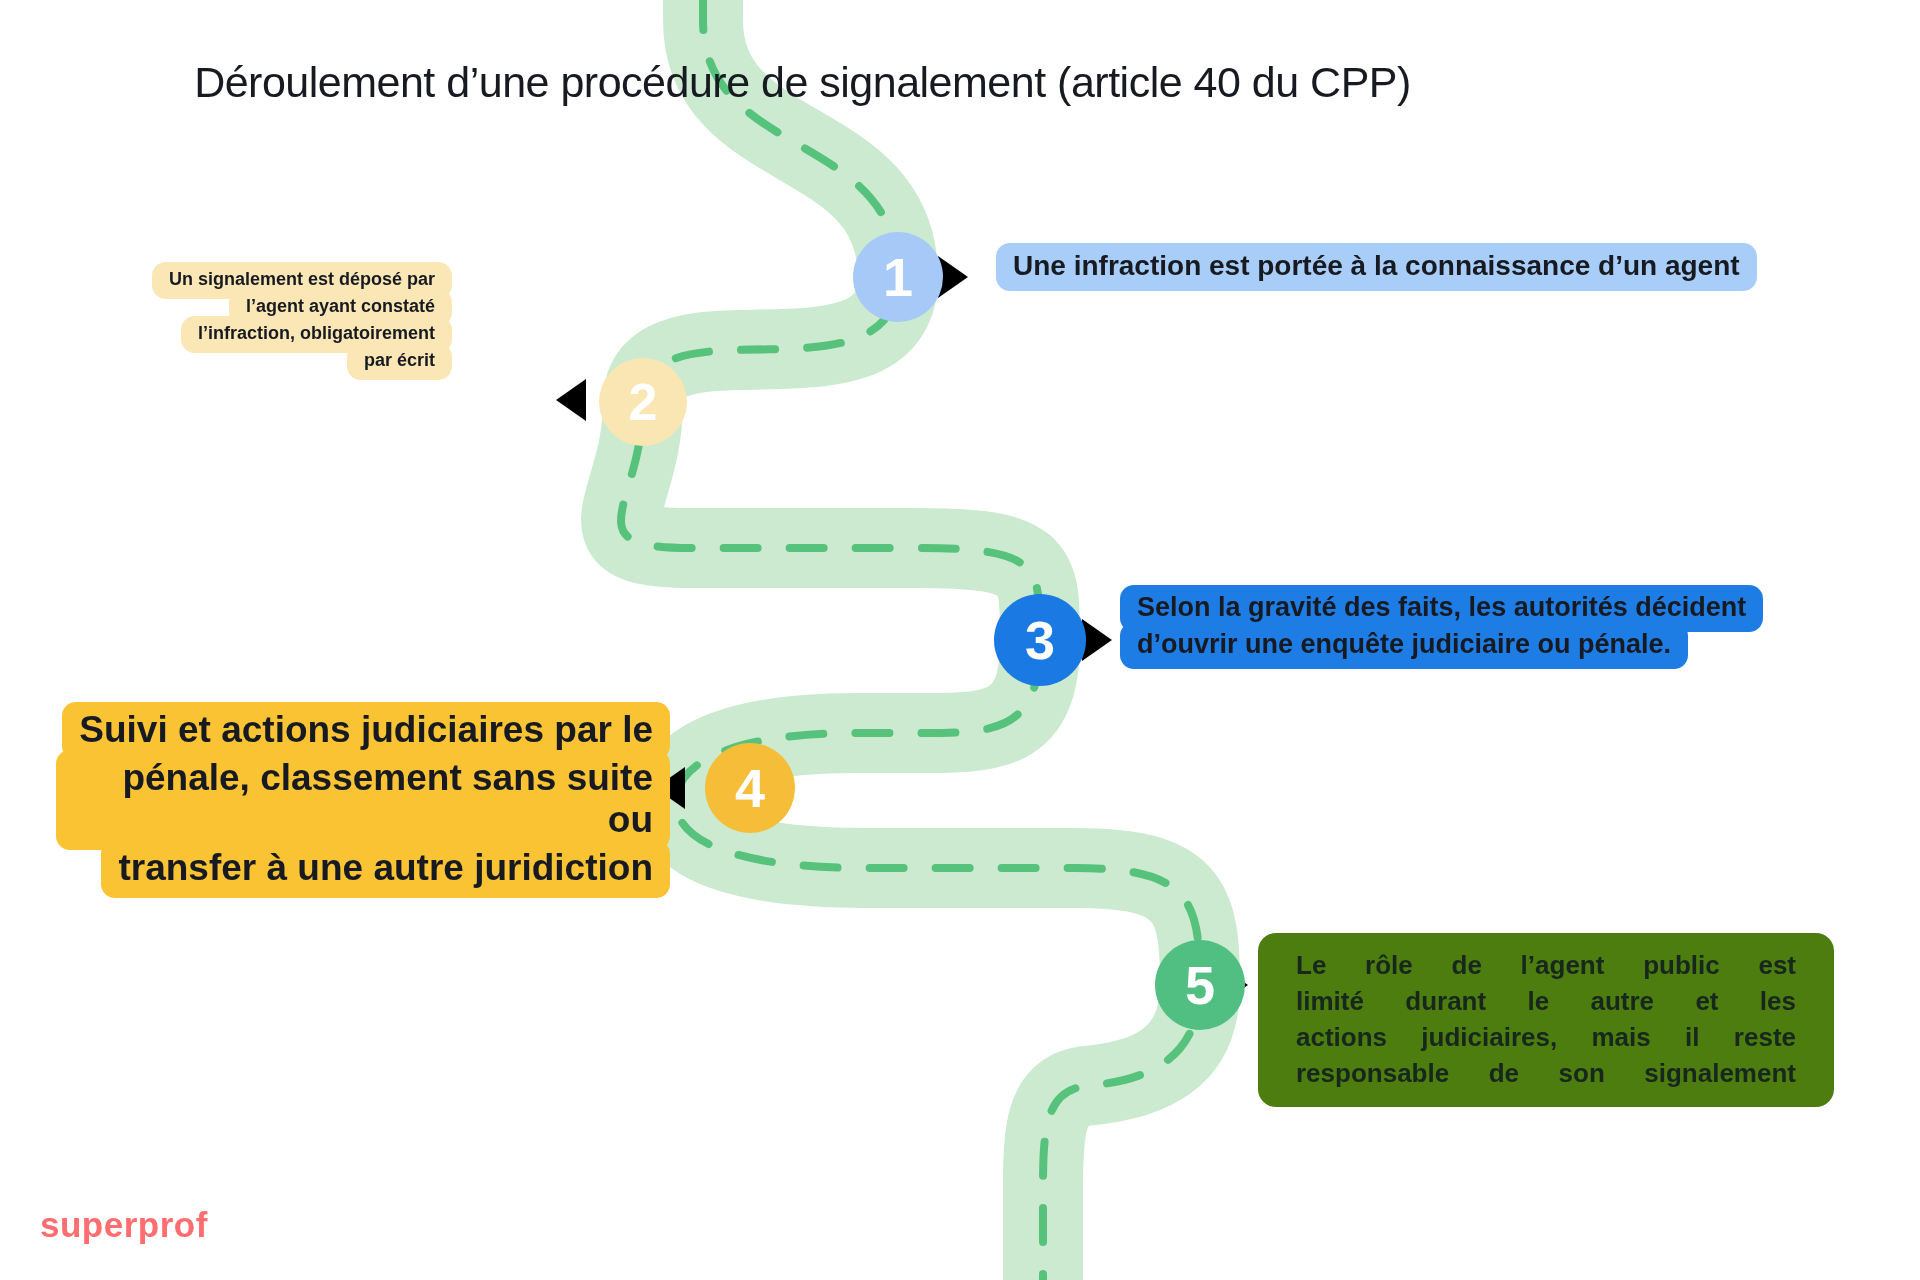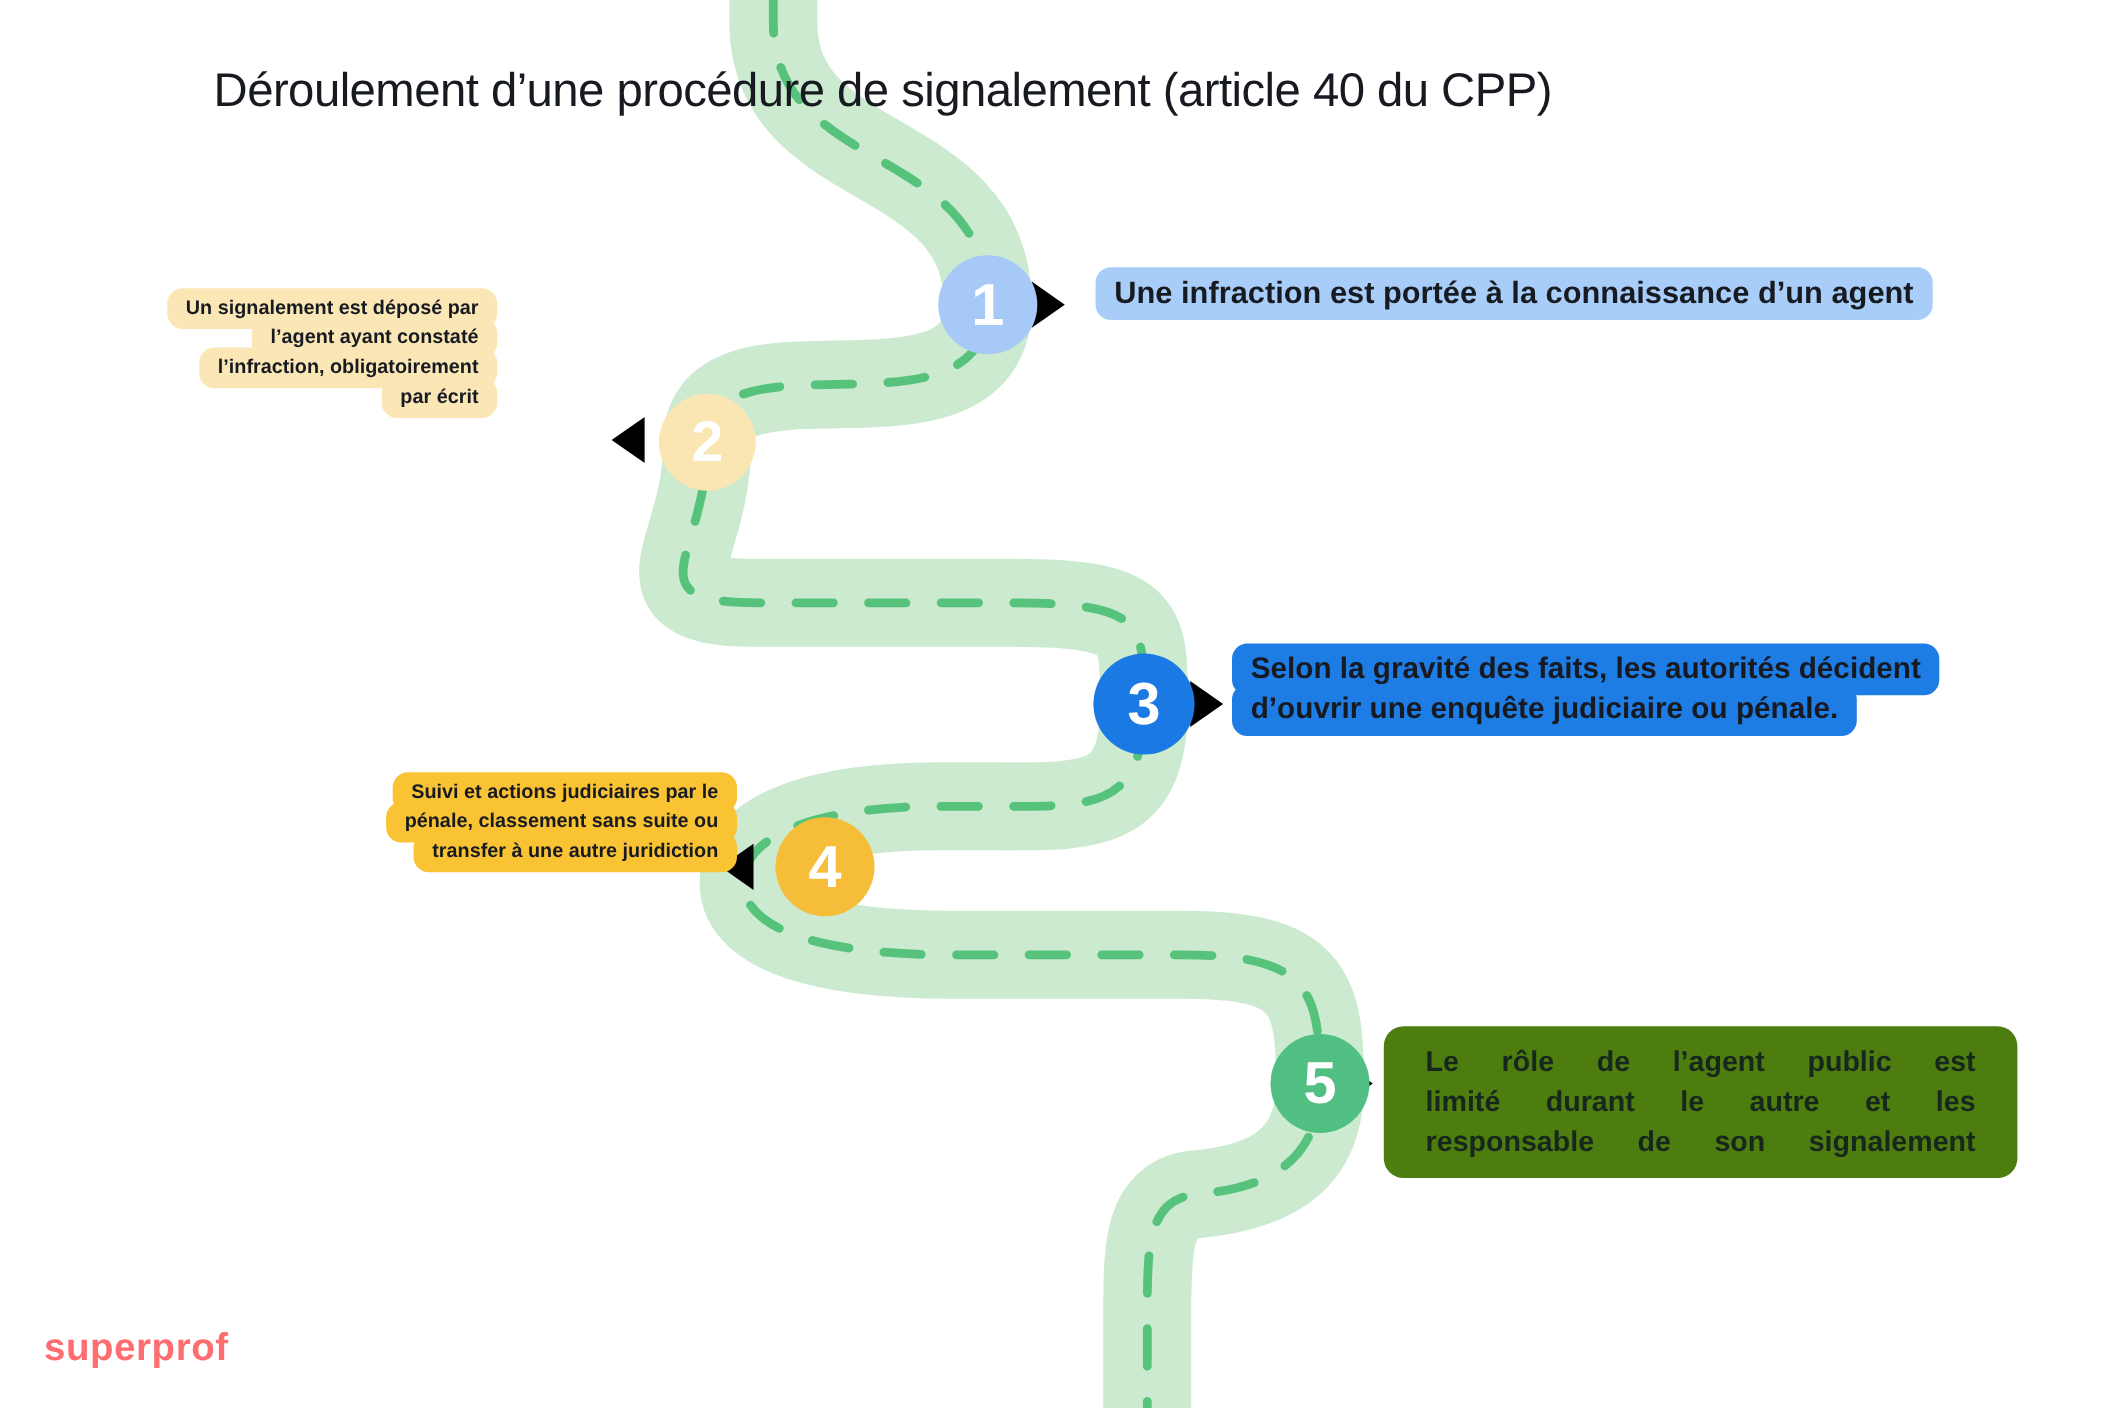--- a/index.html
+++ b/index.html
@@ -42,21 +42,21 @@
   .bubble .line:first-child{margin-top:0;}
   .bubble .bg{display:inline-block;padding:7px 17px 9px;border-radius:14px;}
   .align-right{text-align:right;}
 
   .b1{left:996px;top:243px;width:880px;font-size:28px;}
   .b1 .bg{background:#a8cdf8;}
   .b2{left:46px;top:262px;width:406px;font-size:18px;}
   .b2 .bg{background:#fae7b5;}
   .b3{left:1120px;top:585px;width:760px;font-size:27px;}
   .b3 .bg{background:#1e7ce5;}
-  .b4{left:56px;top:702px;width:614px;font-size:18px;}
+  .b4{left:56px;top:702px;width:614px;font-size:37px;}
   .b4 .bg{background:#f9c334;}
 
   .b5{
     position:absolute;z-index:4;left:1258px;top:933px;width:500px;
     background:#4d7c0f;border-radius:18px;padding:14px 38px 16px;
     font-size:26px;font-weight:700;color:#17271d;line-height:36px;
   }
   .b5 .jline{display:block;text-align:justify;text-align-last:justify;}
 
   .logo{
@@ -114,18 +114,19 @@
     <span class="line"><span class="bg">transfer à une autre juridiction</span></span>
   </div>
 
   <div class="circle c5">
     <span>5</span>
   </div>
   <div class="arrow right a5"></div>
   <div class="b5">
     <span class="jline">Le rôle de l’agent public est</span>
     <span class="jline">limité durant le autre et les</span>
+    <span class="jline">actions judiciaires, mais il reste</span>
     <span class="jline">responsable de son signalement</span>
   </div>
 
   <div class="logo">superprof</div>
 
 </div>
 
 </body></html>

